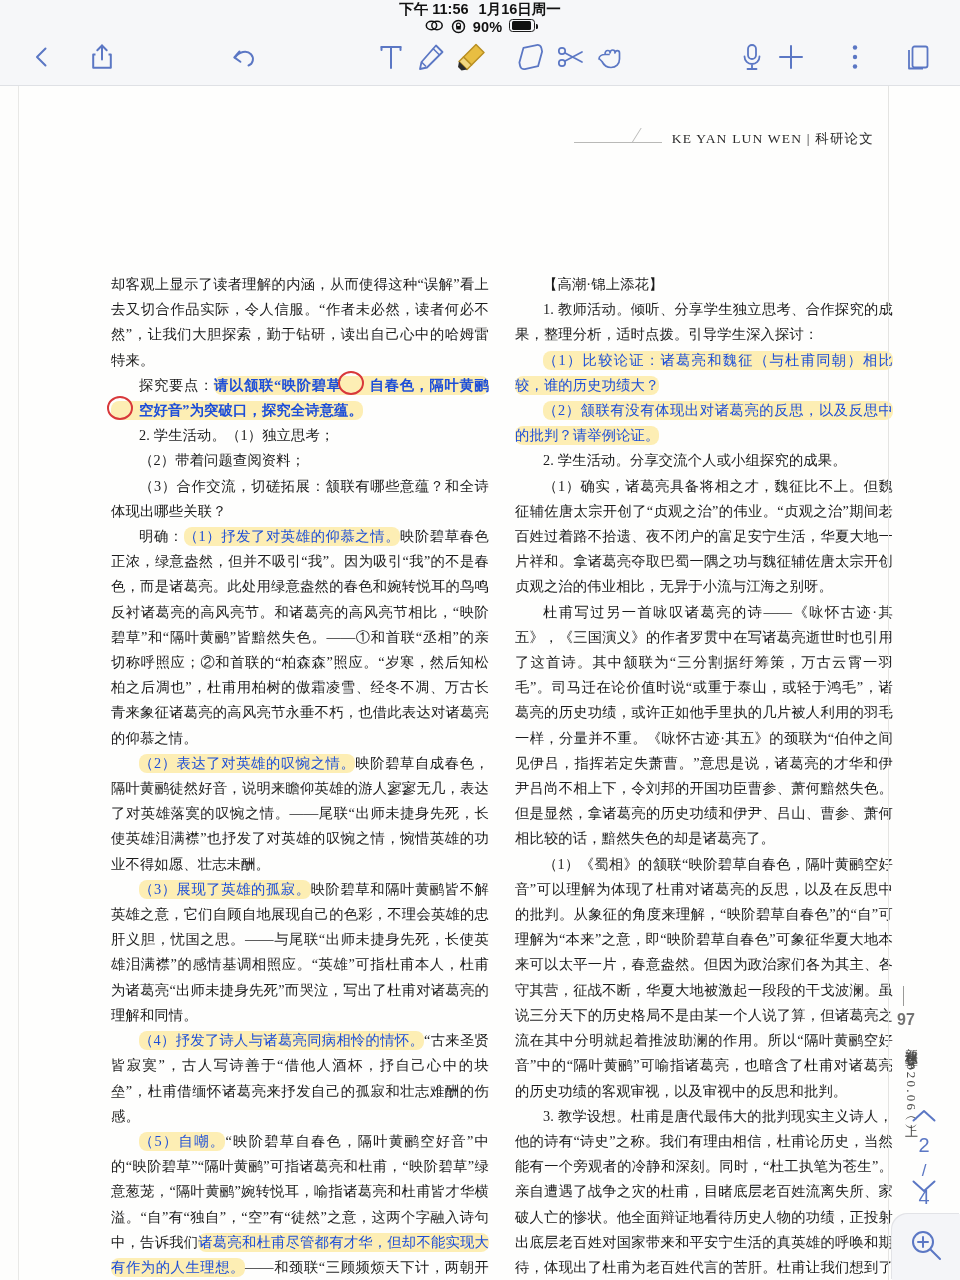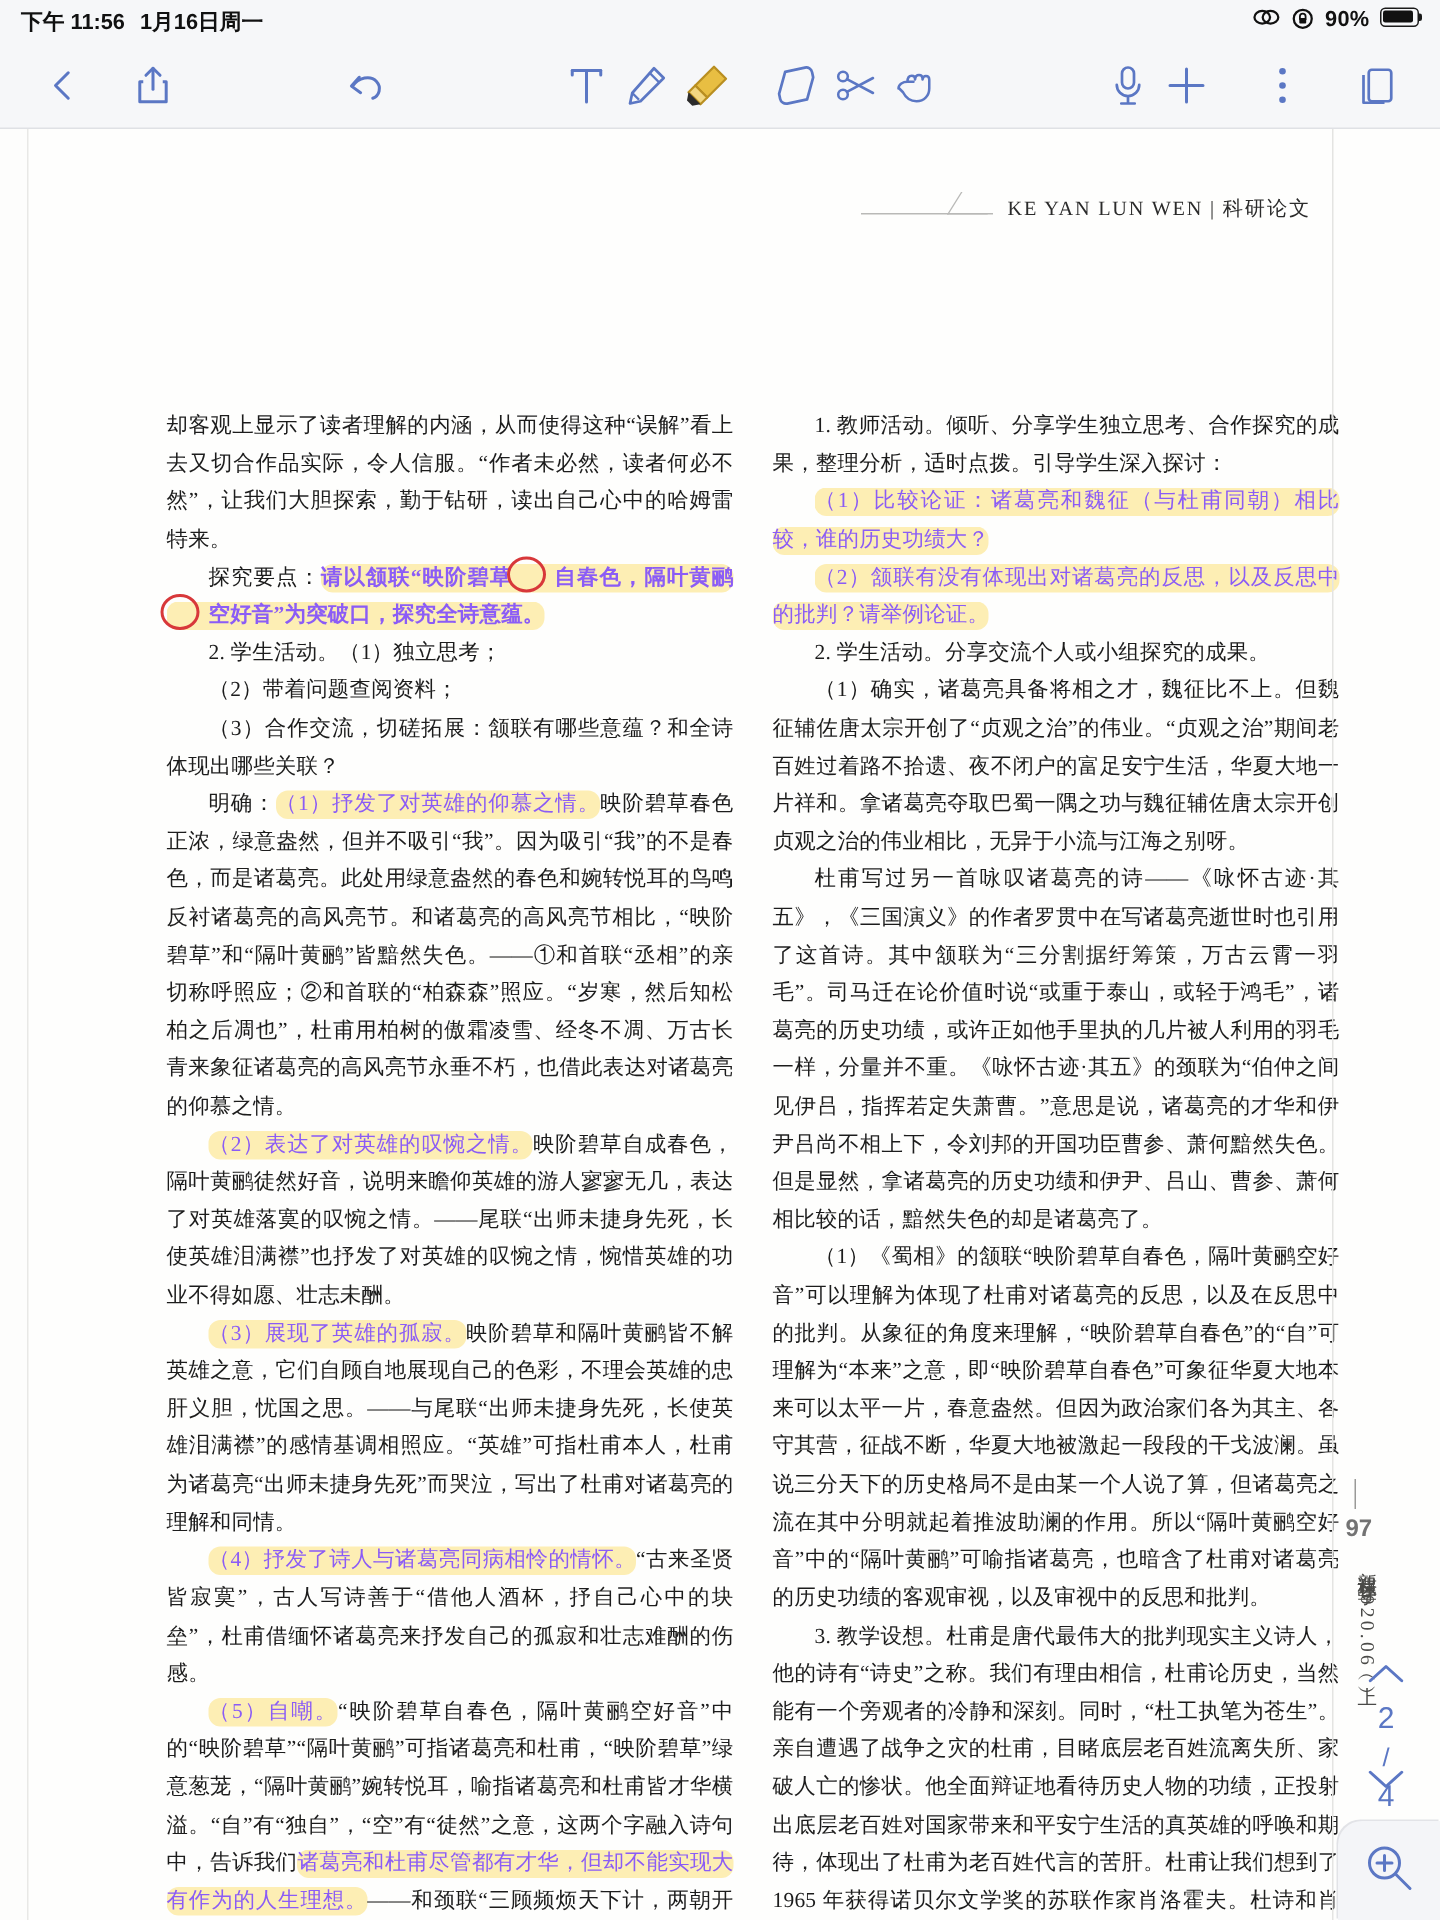--- a/index.html
+++ b/index.html
@@ -14,20 +14,21 @@
   .statusbar {
     height: 28px;
     background: #f6f7f9;
     display: flex;
     align-items: center;
     padding: 0 14px;
     font-family: "Liberation Sans", sans-serif;
     font-size: 14.5px;
     color: #111;
     font-weight: 600;
+    flex-direction: column;
   }
   .sb-left { display: flex; align-items: center; gap: 10px; }
   .sb-spacer { flex: 1; }
   .sb-right { display: flex; align-items: flex-start; gap: 7px; }
   .sb-pct { font-size: 14.5px; font-weight: 600; letter-spacing: .2px; }
   .batt {
     width: 26px; height: 13px;
     border: 1.4px solid #1a1a1a; border-radius: 3.5px;
     position: relative; padding: 1.2px;
   }
@@ -115,21 +116,21 @@
     font-family: "Liberation Serif", "DejaVu Serif", serif;
   }
   p.ind { text-indent: 28px; }
 
   mark.hl {
     background: #fdeeb4;
     padding: 1px 0 2px;
     border-radius: 8px;
     box-decoration-break: clone;
     -webkit-box-decoration-break: clone;
-    color: #8b5cf6;
+    color: #1d4ed8;
   }
   mark.hl.b { font-weight: 700; }
   .circ {
     position: relative;
     display: inline-block;
   }
   .circ::after {
     content: '';
     position: absolute;
     left: -4px; top: -2px;
@@ -358,20 +359,21 @@
         <p class="t ind"><mark class="hl"><span>（3）展现了英雄的孤寂。</span></mark><span>映阶碧草和隔叶黄鹂皆不解英雄之意，它们自顾自地展现自己的色彩，不理会英雄的忠肝义胆，忧国之思。——与尾联“出师未捷身先死，长使英雄泪满襟”的感情基调相照应。“英雄”可指杜甫本人，杜甫为诸葛亮“出师未捷身先死”而哭泣，写出了杜甫对诸葛亮的理解和同情。</span></p>
 
         <p class="t ind"><mark class="hl"><span>（4）抒发了诗人与诸葛亮同病相怜的情怀。</span></mark><span>“古来圣贤皆寂寞”，古人写诗善于“借他人酒杯，抒自己心中的块垒”，杜甫借缅怀诸葛亮来抒发自己的孤寂和壮志难酬的伤感。</span></p>
 
         <p class="t ind"><mark class="hl"><span>（5）自嘲。</span></mark><span>“映阶碧草自春色，隔叶黄鹂空好音”中的“映阶碧草”“隔叶黄鹂”可指诸葛亮和杜甫，“映阶碧草”绿意葱茏，“隔叶黄鹂”婉转悦耳，喻指诸葛亮和杜甫皆才华横溢。“自”有“独自”，“空”有“徒然”之意，这两个字融入诗句中，告诉我们</span><mark class="hl"><span>诸葛亮和杜甫尽管都有才华，但却不能实现大有作为的人生理想。</span></mark><span>——和颈联“三顾频烦天下计，两朝开济老臣心”相联系，我们发现，尽管杜甫和诸葛亮很相似，他们同病相怜，但是其实，杜甫的人生际遇远不如诸葛亮。诸葛亮有刘备“三顾茅庐”的知遇之恩，有开济两朝的丰功伟绩。但是杜甫，尽管有“致君尧舜上，再使风俗淳”的鸿鹄之志，一生却连在皇帝面前露面的机会都很难得。做过的最大的官就是“七品芝麻官”左拾遗，后还因房琯案被贬为了更名不见经传的华州司功参军，再后就是始终漂泊潦倒，现实际遇和人生理想相差的距离何止十万八千里。</span></p>
 
       </div>
 
       <div class="col">
 
+        <p class="t ind">【高潮·锦上添花】</p>
         <p class="t ind">1. 教师活动。倾听、分享学生独立思考、合作探究的成果，整理分析，适时点拨。引导学生深入探讨：</p>
 
         <p class="t ind"><mark class="hl"><span>（1）比较论证：诸葛亮和魏征（与杜甫同朝）相比较，谁的历史功绩大？</span></mark></p>
 
         <p class="t ind"><mark class="hl"><span>（2）颔联有没有体现出对诸葛亮的反思，以及反思中的批判？请举例论证。</span></mark></p>
 
         <p class="t ind">2. 学生活动。分享交流个人或小组探究的成果。</p>
         <p class="t ind">（1）确实，诸葛亮具备将相之才，魏征比不上。但魏征辅佐唐太宗开创了“贞观之治”的伟业。“贞观之治”期间老百姓过着路不拾遗、夜不闭户的富足安宁生活，华夏大地一片祥和。拿诸葛亮夺取巴蜀一隅之功与魏征辅佐唐太宗开创贞观之治的伟业相比，无异于小流与江海之别呀。</p>
         <p class="t ind">杜甫写过另一首咏叹诸葛亮的诗——《咏怀古迹·其五》，《三国演义》的作者罗贯中在写诸葛亮逝世时也引用了这首诗。其中颔联为“三分割据纡筹策，万古云霄一羽毛”。司马迁在论价值时说“或重于泰山，或轻于鸿毛”，诸葛亮的历史功绩，或许正如他手里执的几片被人利用的羽毛一样，分量并不重。《咏怀古迹·其五》的颈联为“伯仲之间见伊吕，指挥若定失萧曹。”意思是说，诸葛亮的才华和伊尹吕尚不相上下，令刘邦的开国功臣曹参、萧何黯然失色。但是显然，拿诸葛亮的历史功绩和伊尹、吕山、曹参、萧何相比较的话，黯然失色的却是诸葛亮了。</p>
         <p class="t ind">（1）《蜀相》的颔联“映阶碧草自春色，隔叶黄鹂空好音”可以理解为体现了杜甫对诸葛亮的反思，以及在反思中的批判。从象征的角度来理解，“映阶碧草自春色”的“自”可理解为“本来”之意，即“映阶碧草自春色”可象征华夏大地本来可以太平一片，春意盎然。但因为政治家们各为其主、各守其营，征战不断，华夏大地被激起一段段的干戈波澜。虽说三分天下的历史格局不是由某一个人说了算，但诸葛亮之流在其中分明就起着推波助澜的作用。所以“隔叶黄鹂空好音”中的“隔叶黄鹂”可喻指诸葛亮，也暗含了杜甫对诸葛亮的历史功绩的客观审视，以及审视中的反思和批判。</p>

